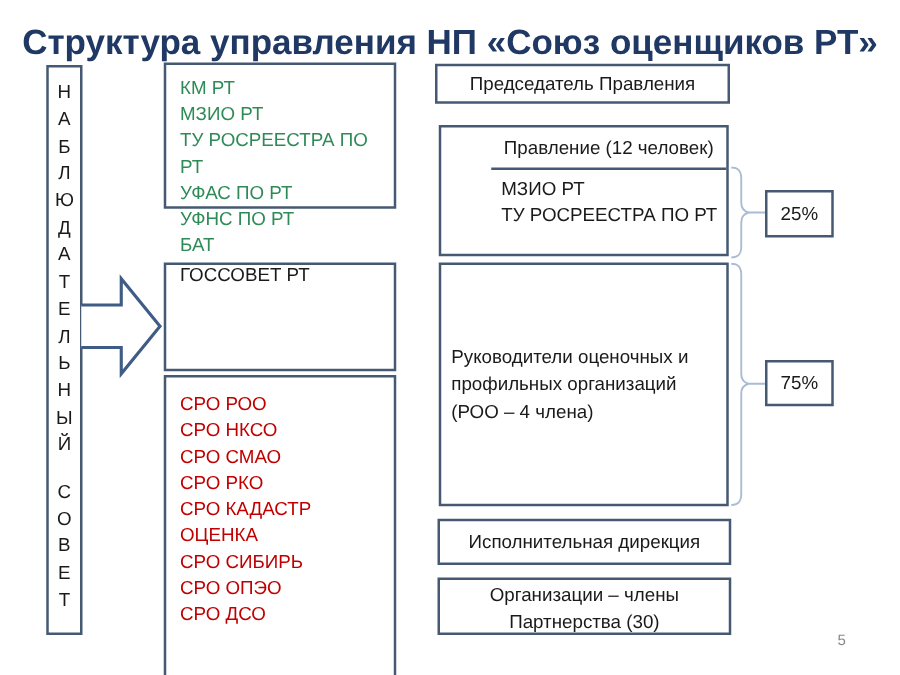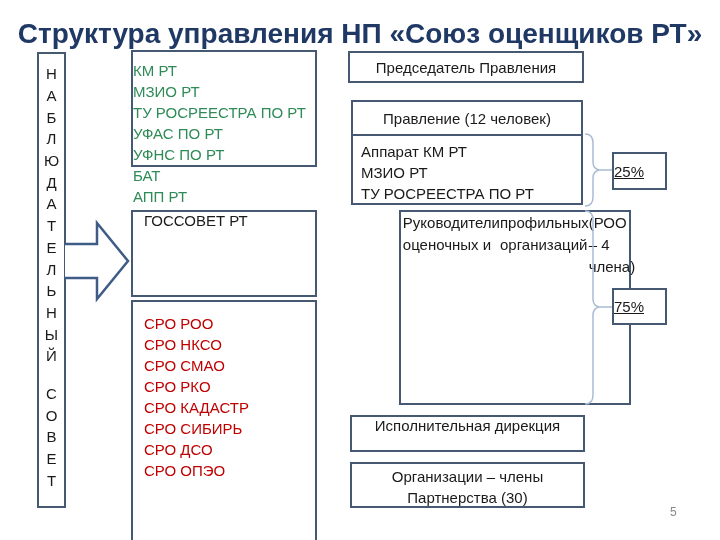--- a/index.html
+++ b/index.html
@@ -13,39 +13,39 @@
   }
   .box{
     position:absolute;border:2px solid #455A72;background:#ffffff;box-sizing:border-box;
   }
   
   .left-box{left:37px;top:52px;width:29px;height:456px;padding-top:9px;}
   .vletter{height:21.7px;display:flex;align-items:center;justify-content:center;
     font-size:15px;color:#1a1a1a;}
   .vspacer{height:16px;}
   
-  .mid-box-a{left:131px;top:50px;width:186px;height:117px;padding:8px 0 0 0;}
+  .mid-box-a{left:131px;top:50px;width:186px;height:117px;padding:8px 0 0 11px;}
   .mid-box-a div{font-size:15px;line-height:21px;color:#2E8B57;}
   .mid-box-b{left:131px;top:210px;width:186px;height:87px;display:flex;align-items:flex-start;padding-left:11px;}
   .mid-box-b span{font-size:15px;color:#1a1a1a;}
   .mid-box-c{left:131px;top:300px;width:186px;height:258px;padding:11px 0 0 11px;}
   .mid-box-c div{font-size:15px;line-height:21px;color:#C00000;}
   
   .chairman-box{left:348px;top:51px;width:236px;height:32px;display:flex;align-items:center;justify-content:center;text-align:right;}
   .chairman-box span{font-size:15px;}
-  .board-box{left:351px;top:100px;width:232px;height:105px;}
+  .board-box{left:351px;top:100px;width:232px;height:105px;padding-left:40px;}
   .board-header{height:32px;border-bottom:2px solid #455A72;display:flex;align-items:center;justify-content:center;font-size:15px;}
   .board-body{padding:5px 0 0 8px;}
   .board-body div{font-size:15px;line-height:21px;}
-  .leaders-box{left:351px;top:210px;width:232px;height:195px;display:flex;flex-direction:row;justify-content:center;padding-left:8px;margin-left:48px;}
+  .leaders-box{left:351px;top:210px;width:232px;height:195px;display:flex;flex-direction:column;justify-content:center;padding-left:8px;}
   .leaders-box div{font-size:15px;line-height:22px;}
-  .pct-box{width:55px;display:flex;align-items:center;font-size:15px;text-decoration:underline;}
+  .pct-box{width:55px;display:flex;align-items:center;justify-content:center;font-size:15px;}
   .pct-25{left:612px;top:152px;height:38px;}
   .pct-75{left:612px;top:288px;height:37px;}
-  .exec-box{left:350px;top:415px;width:235px;height:37px;display:flex;justify-content:center;}
+  .exec-box{left:350px;top:415px;width:235px;height:37px;display:flex;align-items:center;justify-content:center;}
   .exec-box span{font-size:15px;}
   .members-box{left:350px;top:462px;width:235px;height:46px;padding-top:2px;text-align:center;}
   .members-box div{font-size:15px;line-height:21px;}
   .page-number{position:absolute;left:670px;top:505px;font-size:12px;color:#898989;}
   .shape{position:absolute;}
 </style>
 </head>
 <body>
 
 <div class="slide">
@@ -96,33 +96,33 @@
   <div class="box mid-box-b">
     <span>ГОССОВЕТ РТ</span>
   </div>
 
   <div class="box mid-box-c">
       <div>СРО РОО</div>
       <div>СРО НКСО</div>
       <div>СРО СМАО</div>
       <div>СРО РКО</div>
       <div>СРО КАДАСТР</div>
+      <div>ОЦЕНКА</div>
       <div>СРО СИБИРЬ</div>
+      <div>СРО ОПЭО</div>
       <div>СРО ДСО</div>
-      <div>СРО ОПЭО</div>
     </div>
 
   <div class="box chairman-box">
     <span>Председатель Правления</span>
   </div>
 
   <div class="box board-box">
     <div class="board-header">Правление (12 человек)</div>
     <div class="board-body">
-        <div>Аппарат КМ РТ</div>
         <div>МЗИО РТ</div>
         <div>ТУ РОСРЕЕСТРА ПО РТ</div>
       </div>
   </div>
 
   <div class="box leaders-box">
       <div>Руководители оценочных  и</div>
       <div>профильных организаций</div>
       <div>(РОО – 4 члена)</div>
     </div>

